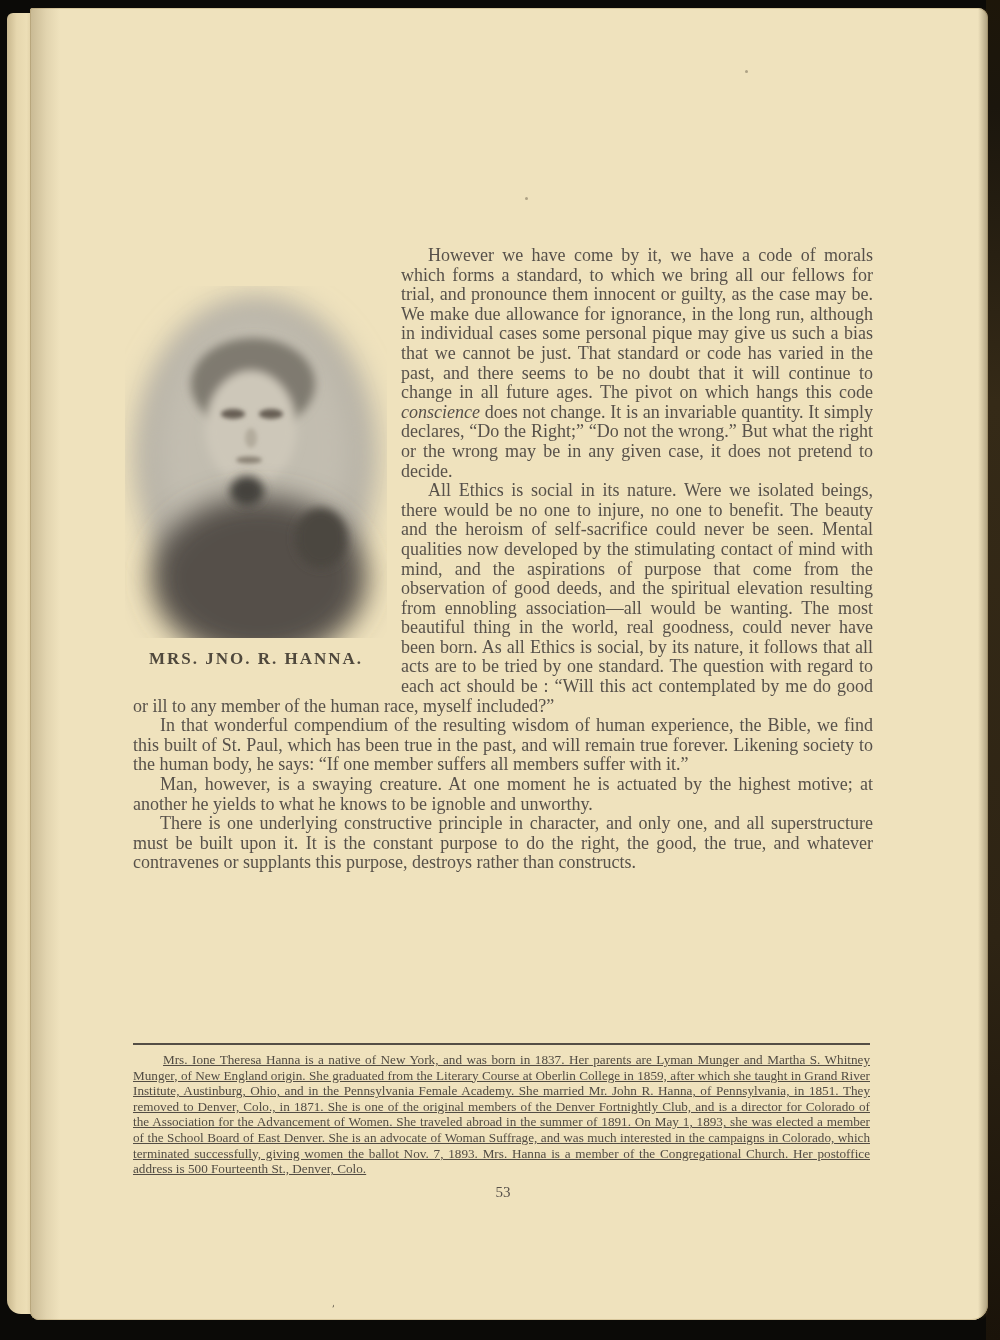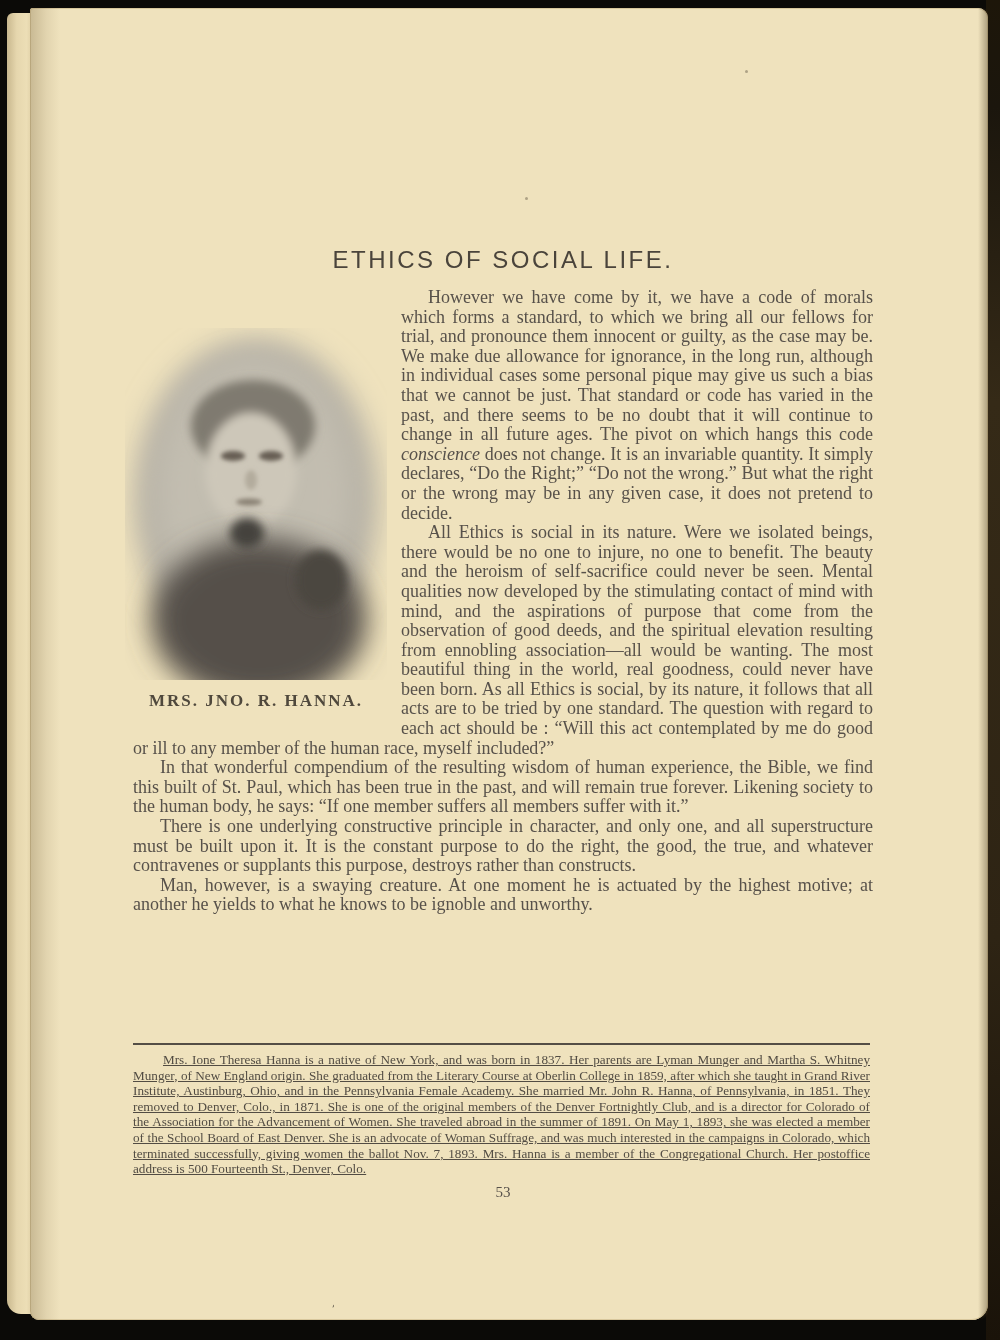--- a/index.html
+++ b/index.html
@@ -95,21 +95,20 @@
 </head>
 <body>
 
 <div class="scan">
   <div class="page-stack"></div>
   <div class="cover-right"></div>
 
   <div class="page">
 
     <div class="content">
-      <h1 class="article-title">ETHICS OF SOCIAL LIFE.</h1>
 
       <div class="article-body">
 
         <figure class="portrait">
           <svg viewBox="0 0 262 352" width="262" height="352" aria-hidden="true">
             <defs>
               <filter id="b1" x="-40%" y="-40%" width="180%" height="180%">
                   <feGaussianBlur stdDeviation="14"></feGaussianBlur>
                 </filter>
               <filter id="b2" x="-40%" y="-40%" width="180%" height="180%">
@@ -130,22 +129,22 @@
             <ellipse cx="134" cy="292" rx="108" ry="82" fill="#54504a" filter="url(#b1)"></ellipse>
             <ellipse cx="122" cy="205" rx="17" ry="15" fill="#45423c" filter="url(#b2)"></ellipse>
             <ellipse cx="196" cy="252" rx="26" ry="30" fill="#4b4741" filter="url(#b2)"></ellipse>
           </svg>
           <figcaption class="portrait-caption">MRS. JNO. R. HANNA.</figcaption>
         </figure>
 
         <p class="indent"><span>However we have come by it, we have a code of morals which forms a standard, to which we bring all our fellows for trial, and pronounce them innocent or guilty, as the case may be.  We make due allowance for ignorance, in the long run, although in individual cases some personal pique may give us such a bias that we cannot be just.  That standard or code has varied in the past, and there seems to be no doubt that it will continue to change in all future ages.  The pivot on which hangs this code </span><span class="italic">conscience</span><span> does not change.  It is an invariable quantity.  It simply declares, “Do the Right;” “Do not the wrong.”  But what the right or the wrong may be in any given case, it does not pretend to decide.</span></p>
         <p class="indent">All Ethics is social in its nature.  Were we isolated beings, there would be no one to injure, no one to benefit.  The beauty and the heroism of self-sacrifice could never be seen.  Mental qualities now developed by the stimulating contact of mind with mind, and the aspirations of purpose that come from the observation of good deeds, and the spiritual elevation resulting from ennobling association—all would be wanting.  The most beautiful thing in the world, real goodness, could never have been born.  As all Ethics is social, by its nature, it follows that all acts are to be tried by one standard.  The question with regard to each act should be : “Will this act contemplated by me do good or ill to any member of the human race, myself included?”</p>
         <p class="indent">In that wonderful compendium of the resulting wisdom of human experience, the Bible, we find this built of St. Paul, which has been true in the past, and will remain true forever.  Likening society to the human body, he says: “If one member suffers all members suffer with it.”</p>
+        <p class="indent">Man, however, is a swaying creature.  At one moment he is actuated by the highest motive; at another he yields to what he knows to be ignoble and unworthy.</p>
         <p class="indent">There is one underlying constructive principle in character, and only one, and all superstructure must be built upon it.  It is the constant purpose to do the right, the good, the true, and whatever contravenes or supplants this purpose, destroys rather than constructs.</p>
-        <p class="indent">Man, however, is a swaying creature.  At one moment he is actuated by the highest motive; at another he yields to what he knows to be ignoble and unworthy.</p>
       </div>
     </div>
 
     <div class="footnote-block">
       <hr class="footnote-rule">
       <p class="footnote-text">Mrs. Ione Theresa Hanna is a native of New York, and was born in 1837.  Her parents are Lyman Munger and Martha S. Whitney Munger, of New England origin.  She graduated from the Literary Course at Oberlin College in 1859, after which she taught in Grand River Institute, Austinburg, Ohio, and in the Pennsylvania Female Academy.  She married Mr. John R. Hanna, of Pennsylvania, in 1851.  They removed to Denver, Colo., in 1871.  She is one of the original members of the Denver Fortnightly Club, and is a director for Colorado of the Association for the Advancement of Women.  She traveled abroad in the summer of 1891.  On May 1, 1893, she was elected a member of the School Board of East Denver.  She is an advocate of Woman Suffrage, and was much interested in the campaigns in Colorado, which terminated successfully, giving women the ballot Nov. 7, 1893.  Mrs. Hanna is a member of the Congregational Church.  Her postoffice address is 500 Fourteenth St., Denver, Colo.</p>
     </div>
 
     <div class="page-number">53</div>
 

